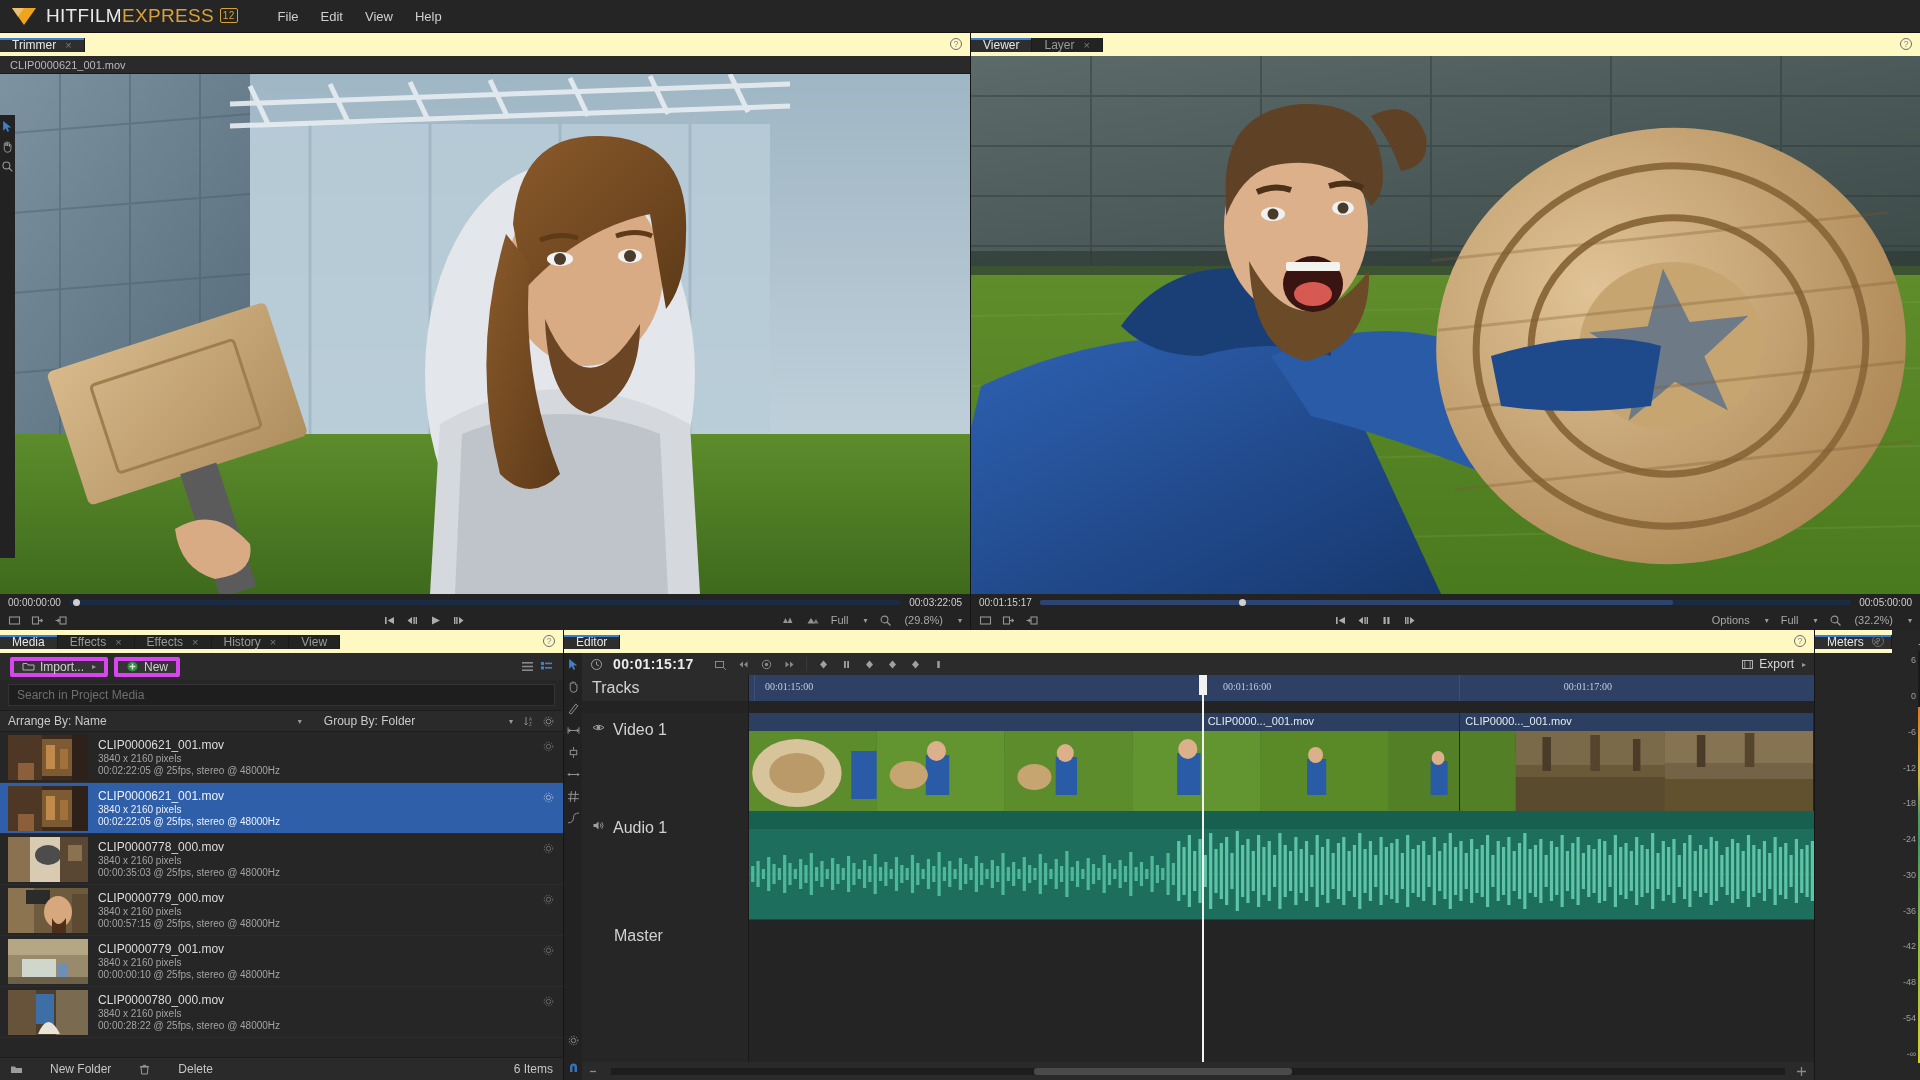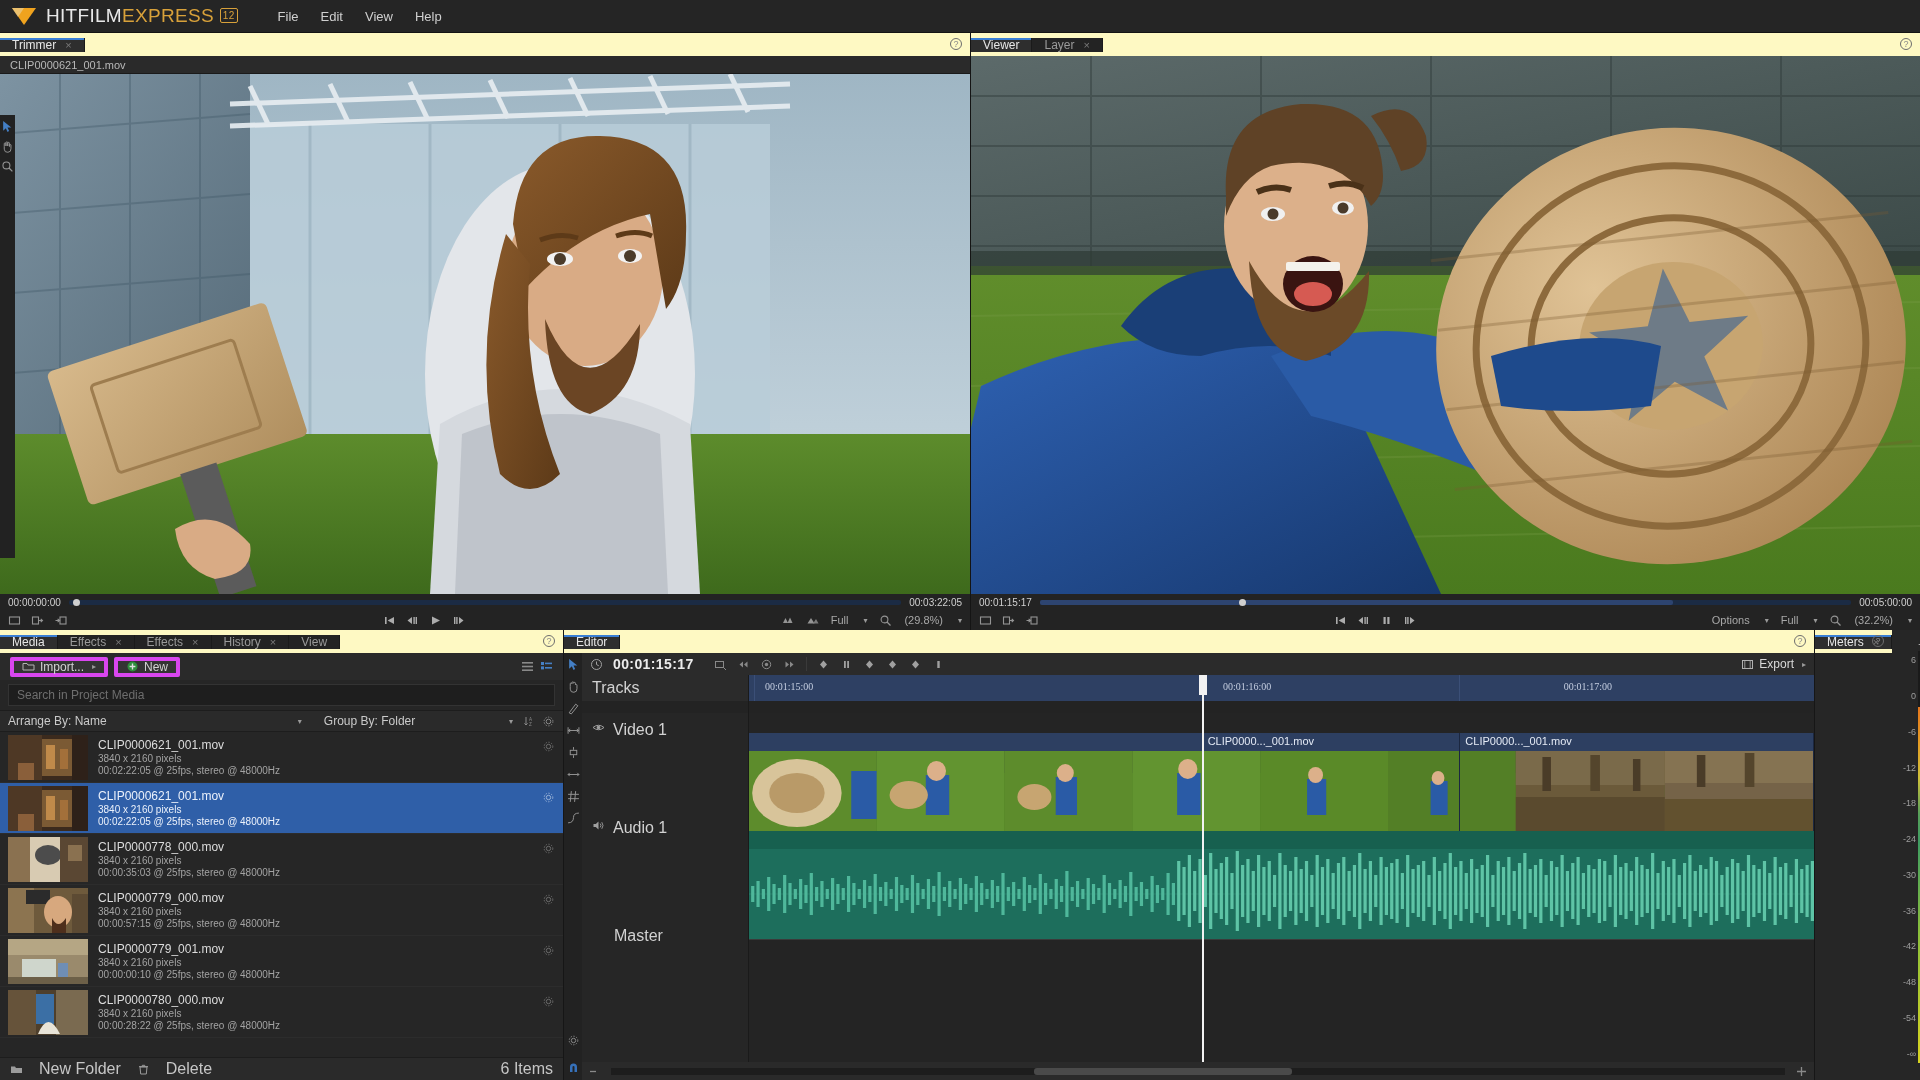--- a/index.html
+++ b/index.html
@@ -125,22 +125,22 @@
     border-bottom: 1px solid #2c2c2c; position: relative;
   }
   .media-item.selected { background: #2f5fa8; }
   .thumb { width: 80px; height: 45px; flex: none; background: #111; overflow: hidden; position: relative; }
   .meta { flex: 1; min-width: 0; display: flex; flex-direction: column; justify-content: center; }
   .meta .nm { font-size: 12px; color: #dcdcdc; line-height: 15px; }
   .meta .d1, .meta .d2 { font-size: 10px; color: #a3a3a3; line-height: 12px; }
   .media-item.selected .nm, .media-item.selected .d1, .media-item.selected .d2 { color: #ebf1fb; }
   .gear-right { position: absolute; right: 8px; top: 8px; opacity: .6; }
   .media-status {
-    height: 23px; display: flex; align-items: center; padding: 0 10px; gap: 16px;
-    background: #2a2a2a; font-size: 16px; color: #c6c6c6; flex: none; border-top: 1px solid #1d1d1d;
+    height: 23px; display: flex; align-items: center; padding: 0 10px; gap: 27px;
+    background: #2a2a2a; font-size: 12px; color: #c6c6c6; flex: none; border-top: 1px solid #1d1d1d;
   }
   .media-status .right { margin-left: auto; }
 
   
   .editor-panel { flex: 1; background: #262626; display: flex; flex-direction: column; min-width: 0; border-right: 1px solid #161616; }
   .editor-body { flex: 1; display: flex; min-height: 0; }
   .ed-toolstrip {
     width: 18px; flex: none; background: #222; display: flex; flex-direction: column;
     align-items: center; padding-top: 5px; gap: 9px;
   }
@@ -161,21 +161,21 @@
   .th-gap { height: 12px; background: #232323; }
   .th-video { height: 98px; align-items: flex-start; padding-top: 8px; }
   .th-audio { height: 108px; align-items: flex-start; padding-top: 8px; }
   .th-master { height: 40px; align-items: flex-start; padding-top: 8px; }
 
   .track-canvas { flex: 1; position: relative; min-width: 0; overflow: hidden; background: #242424; }
   .ruler { height: 26px; background: #2e4063; position: relative; font-family: Liberation Serif, serif; }
   .ruler .rt { position: absolute; top: 6px; font-size: 10px; color: #c4cde0; }
   .ruler .tick { position: absolute; top: 0; bottom: 0; width: 1px; background: #3b4f77; }
   .ruler-gap { height: 12px; background: #232323; }
-  .vtrack { height: 98px; background: #2d3f61; position: relative; margin-top: 20px; }
+  .vtrack { height: 98px; background: #2d3f61; position: relative; }
   .clip-label {
     position: absolute; top: 2px; font-size: 11px; color: #e4eaf5; padding-left: 6px;
   }
   .clip-strip { position: absolute; left: 0; right: 0; top: 18px; height: 80px; display: flex; overflow: hidden; }
   .clip-bound { position: absolute; top: 0; bottom: 0; width: 1px; background: #1b2740; }
   .atrack { height: 108px; background: #1d6e5c; position: relative; overflow: hidden; }
   .mtrack { height: 40px; background: #242424; position: relative; }
   .playhead {
     position: absolute; top: 0; bottom: 0; width: 2px; background: #f2f2f2; z-index: 20;
   }

